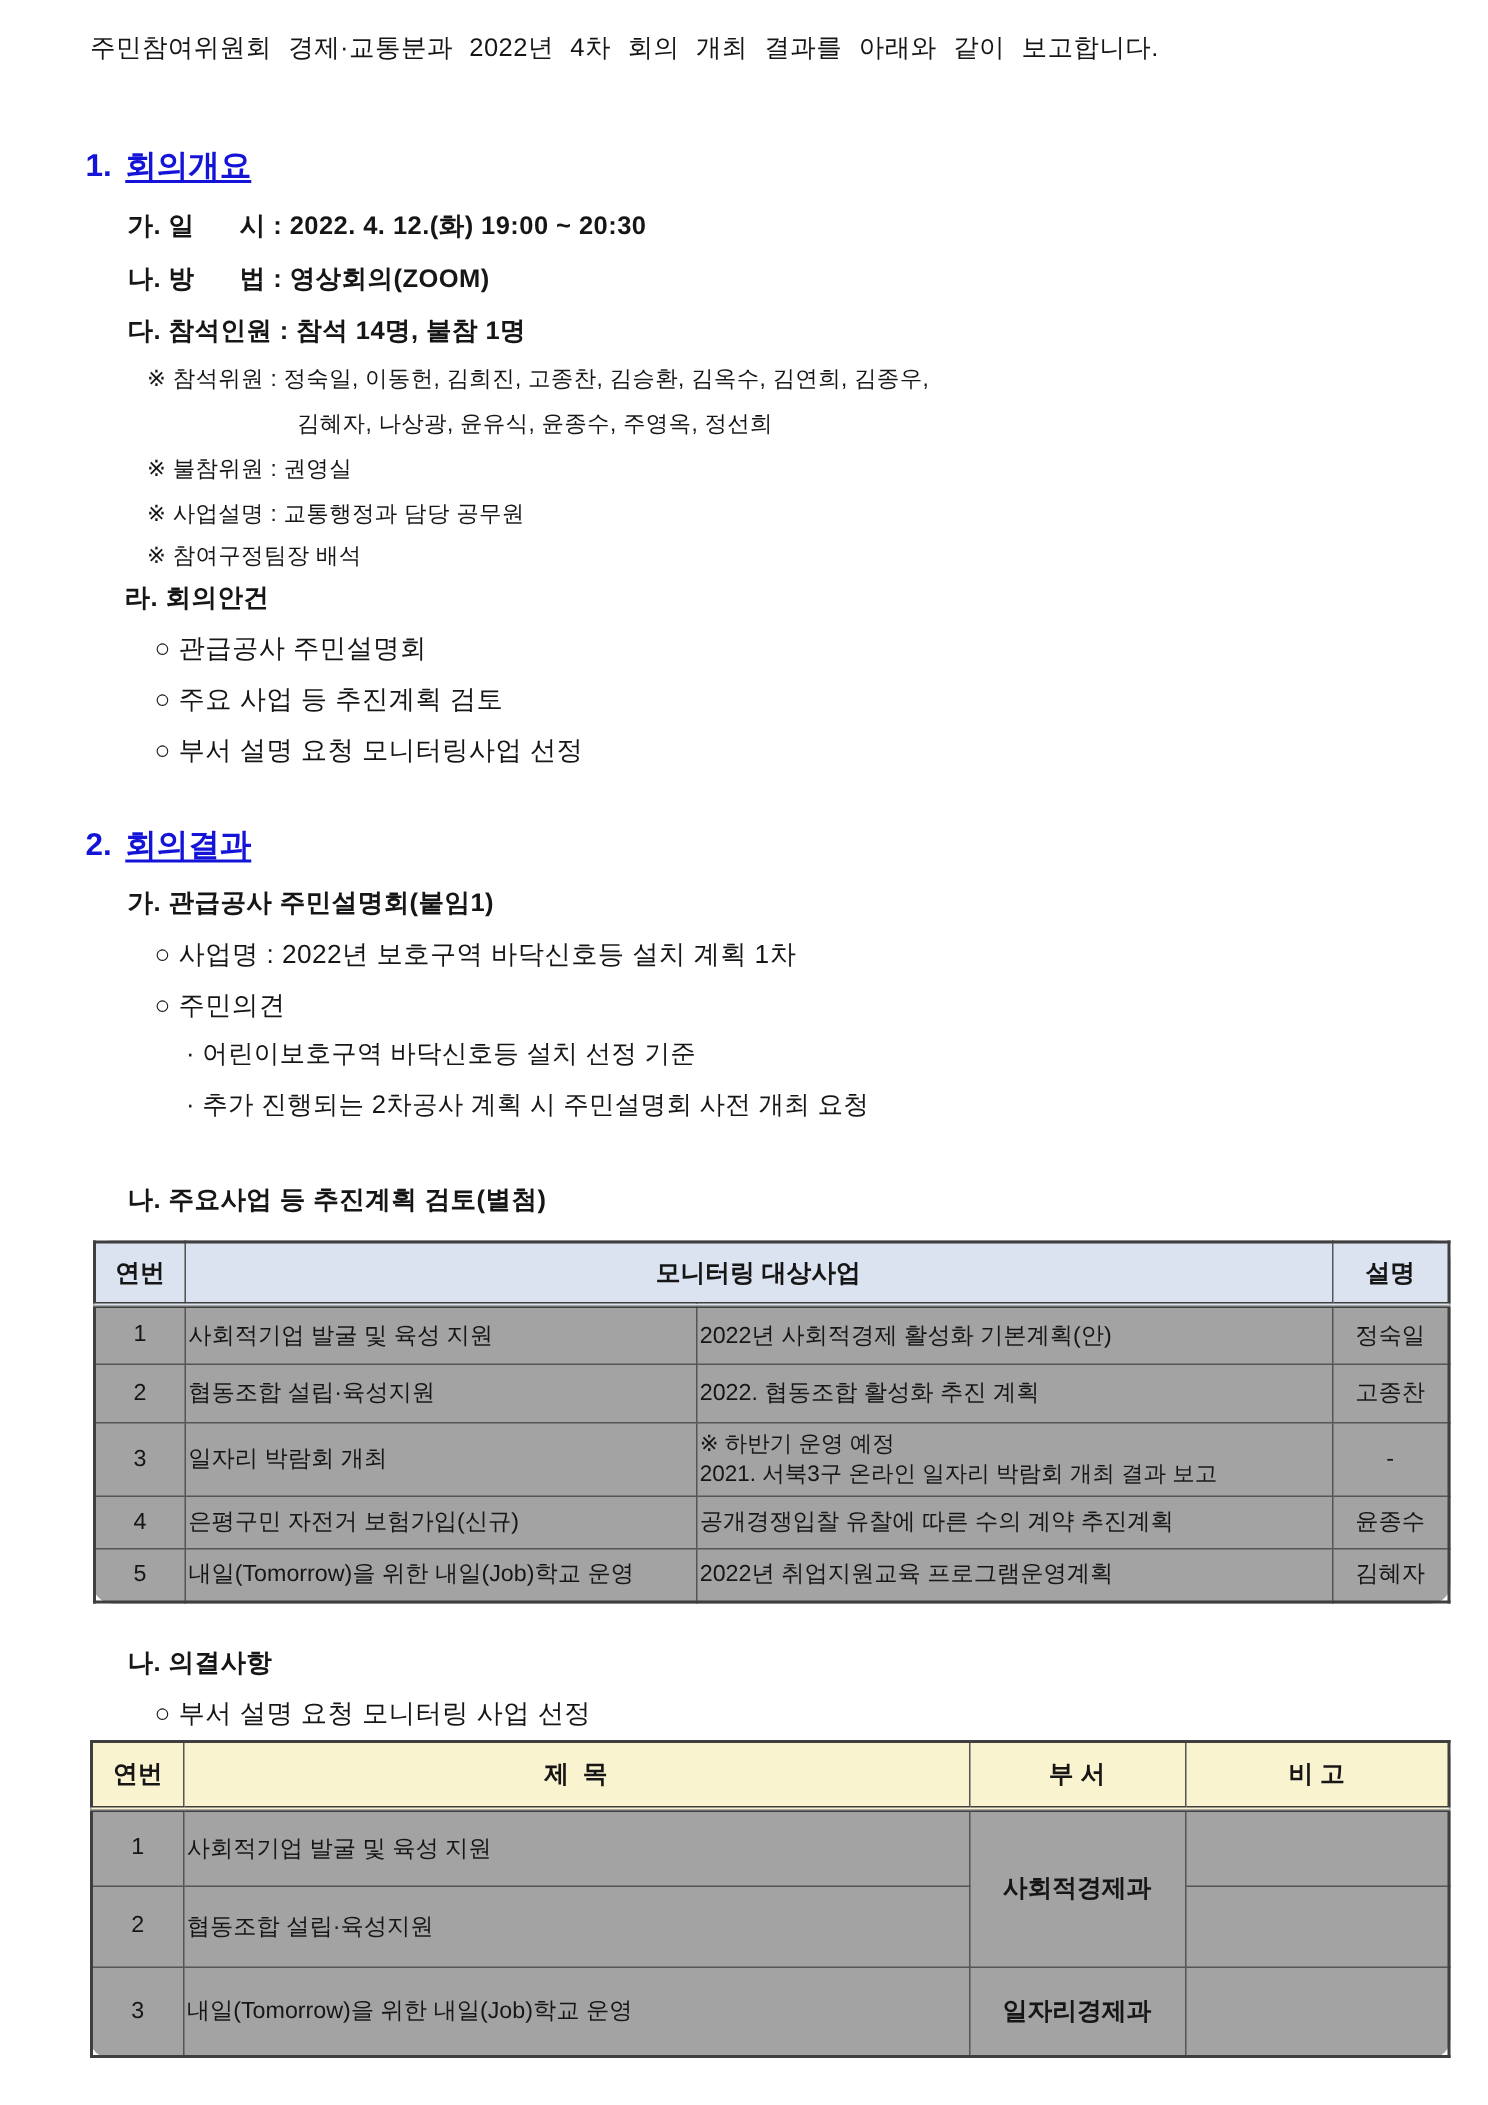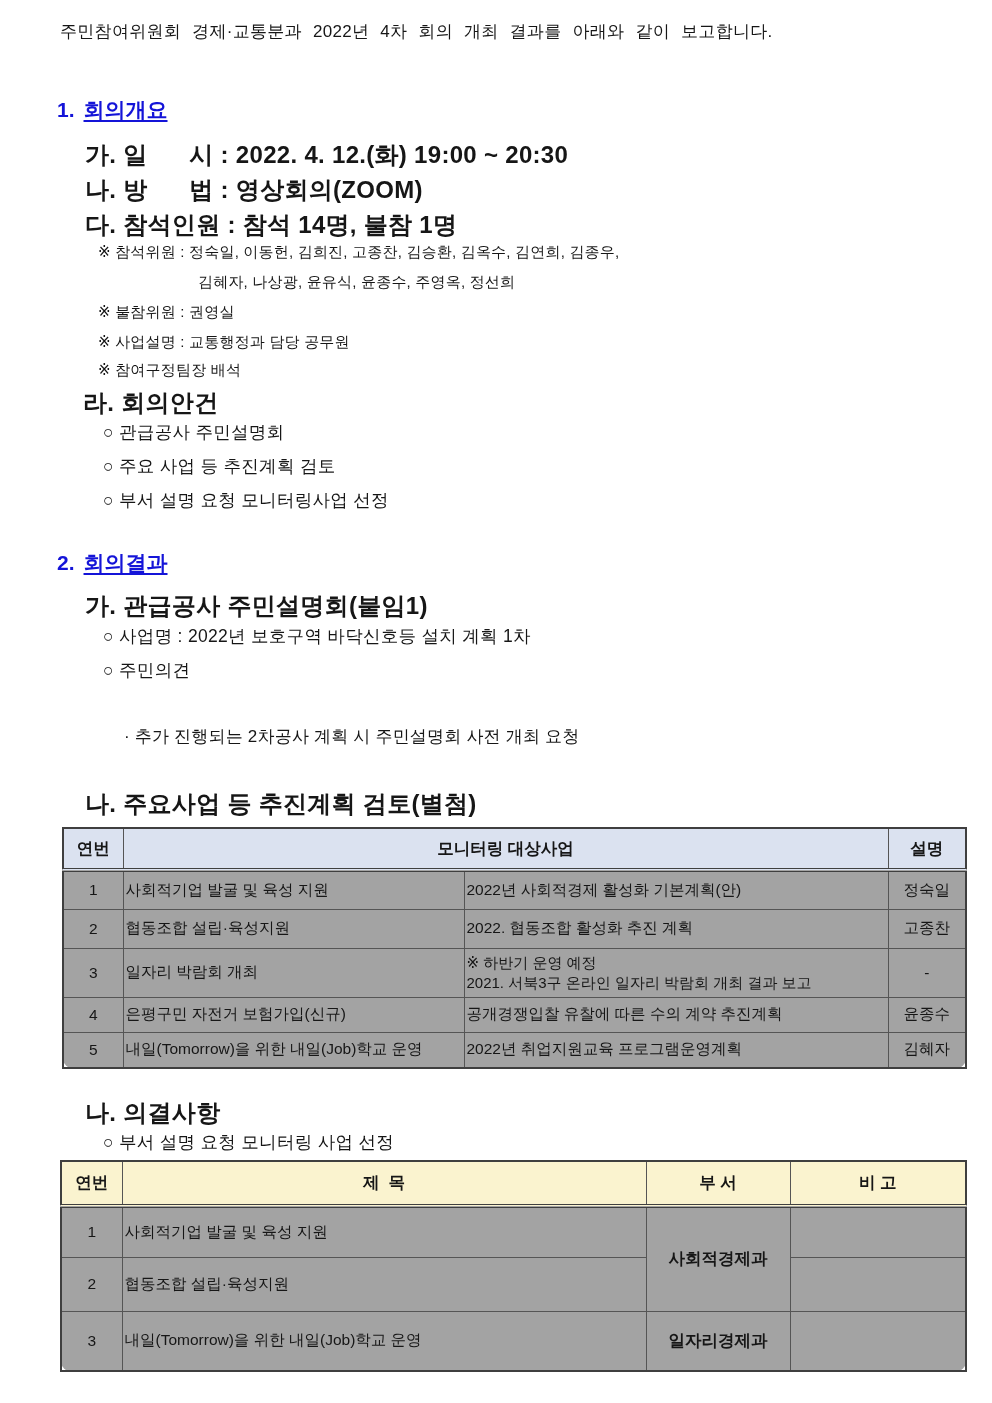--- a/index.html
+++ b/index.html
@@ -15,21 +15,21 @@
     position: absolute; left: 60px; top: 20px; width: 880px;
     font-size: 17px; word-spacing: 6px; letter-spacing: .3px;
   }
 
   .sec-title { position: absolute; font-size: 21px; font-weight: bold; color: #1414d8; }
   .sec-title .num { margin-right: 9px; }
   .sec-title .txt { text-decoration: underline; text-underline-offset: 3px; }
   #sec1-title { left: 57px; top: 96px; }
   #sec2-title { left: 57px; top: 549px; }
 
-  .lv1 { position: absolute; left: 85px; font-size: 24px; font-weight: 600; white-space: pre-wrap; letter-spacing: .3px; }
+  .lv1 { position: absolute; left: 85px; font-size: 17px; font-weight: 600; white-space: pre-wrap; letter-spacing: .3px; }
   #line-date    { top: 139px; }
   #line-method  { top: 174px; }
   #line-attend  { top: 209px; }
   #agenda-label { top: 387px; left: 83px; }
   #s2-sub-a     { top: 590px; }
   #s2-sub-b     { top: 788px; }
   #decision-label { top: 1097px; }
 
   .note { position: absolute; left: 98px; font-size: 15px; letter-spacing: .2px; white-space: pre; }
   #note-0 { top: 243px; }
@@ -103,20 +103,21 @@
   <div class="bullet" id="agenda-2">○ 부서 설명 요청 모니터링사업 선정</div>
   <div class="bullet" id="agenda-1">○ 주요 사업 등 추진계획 검토</div>
 
   <div class="sec-title" id="sec2-title">
     <span class="num">2.</span><span class="txt">회의결과</span>
   </div>
 
   <div class="lv1" id="s2-sub-a">가. 관급공사 주민설명회(붙임1)</div>
   <div class="bullet" id="s2-bullet-0">○ 사업명 : 2022년 보호구역 바닥신호등 설치 계획 1차</div>
   <div class="bullet" id="s2-bullet-1">○ 주민의견</div>
+  <div class="opinion" id="opinion-0">· 어린이보호구역 바닥신호등 설치 선정 기준</div>
   <div class="opinion" id="opinion-1">· 추가 진행되는 2차공사 계획 시 주민설명회 사전 개최 요청</div>
 
   <div class="lv1" id="s2-sub-b">나. 주요사업 등 추진계획 검토(별첨)</div>
 
   <table class="doc-table" id="table1">
     <colgroup>
       <col style="width:60px">
         <col style="width:341px">
         <col style="width:424px">
         <col style="width:78px">

